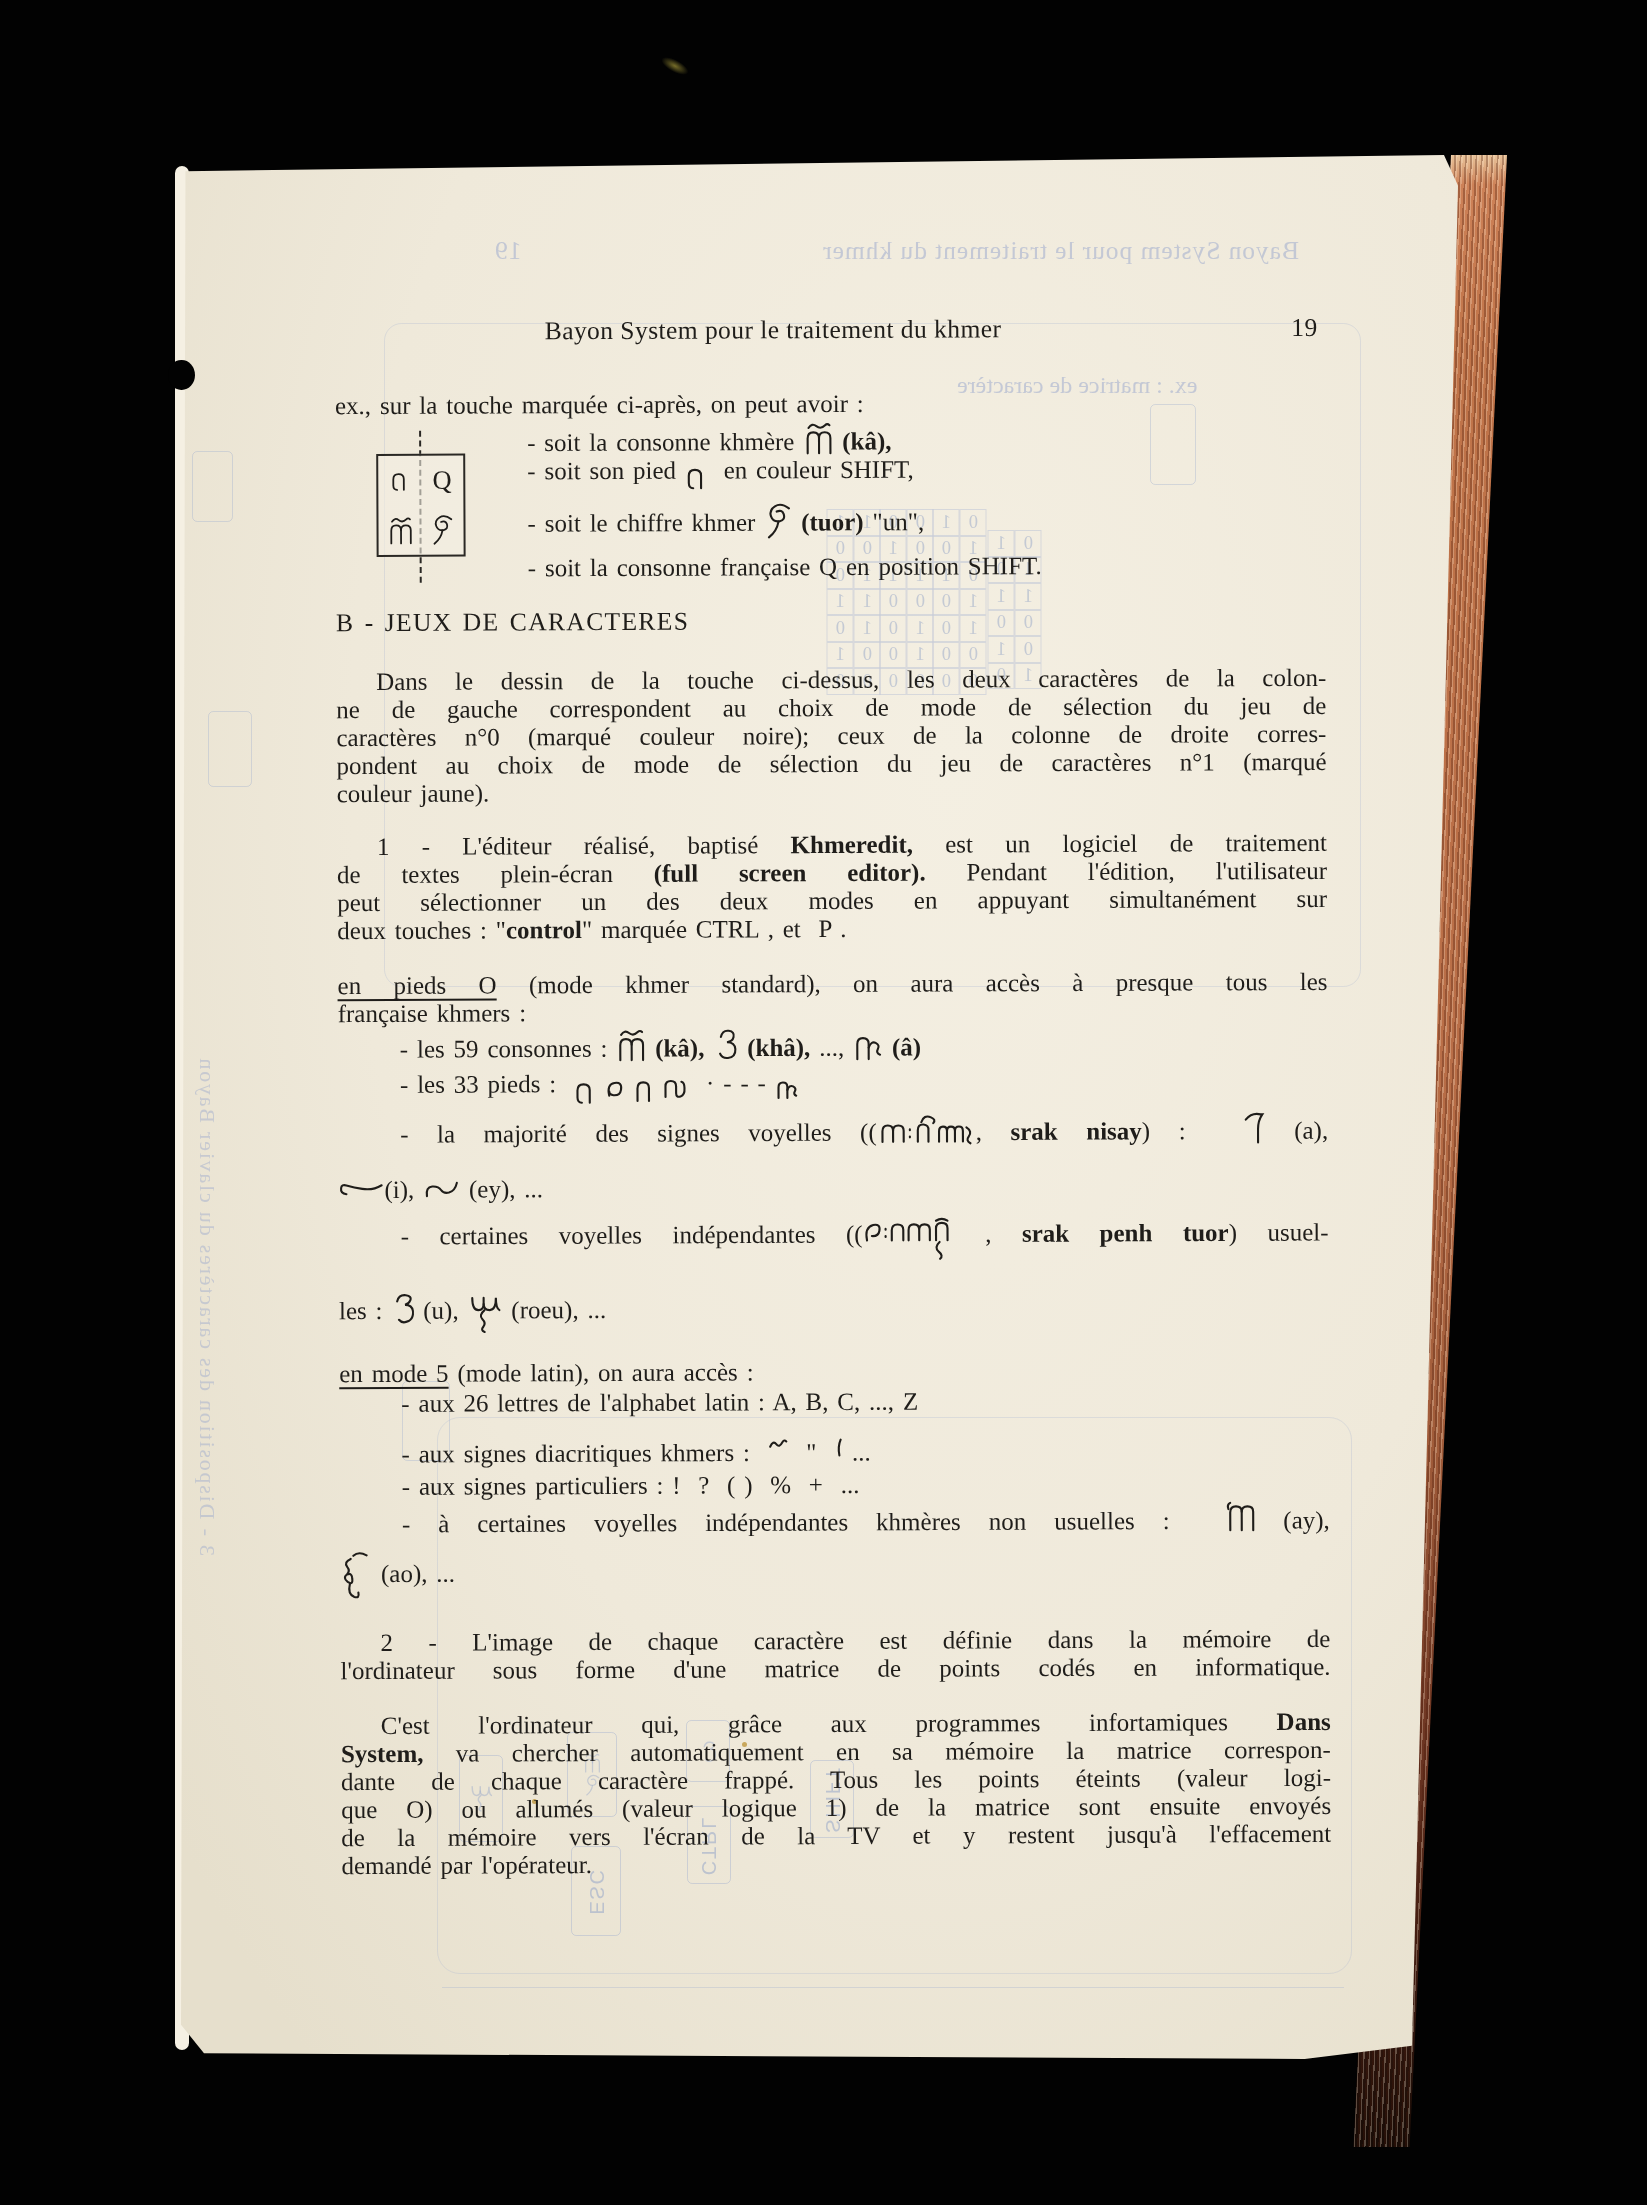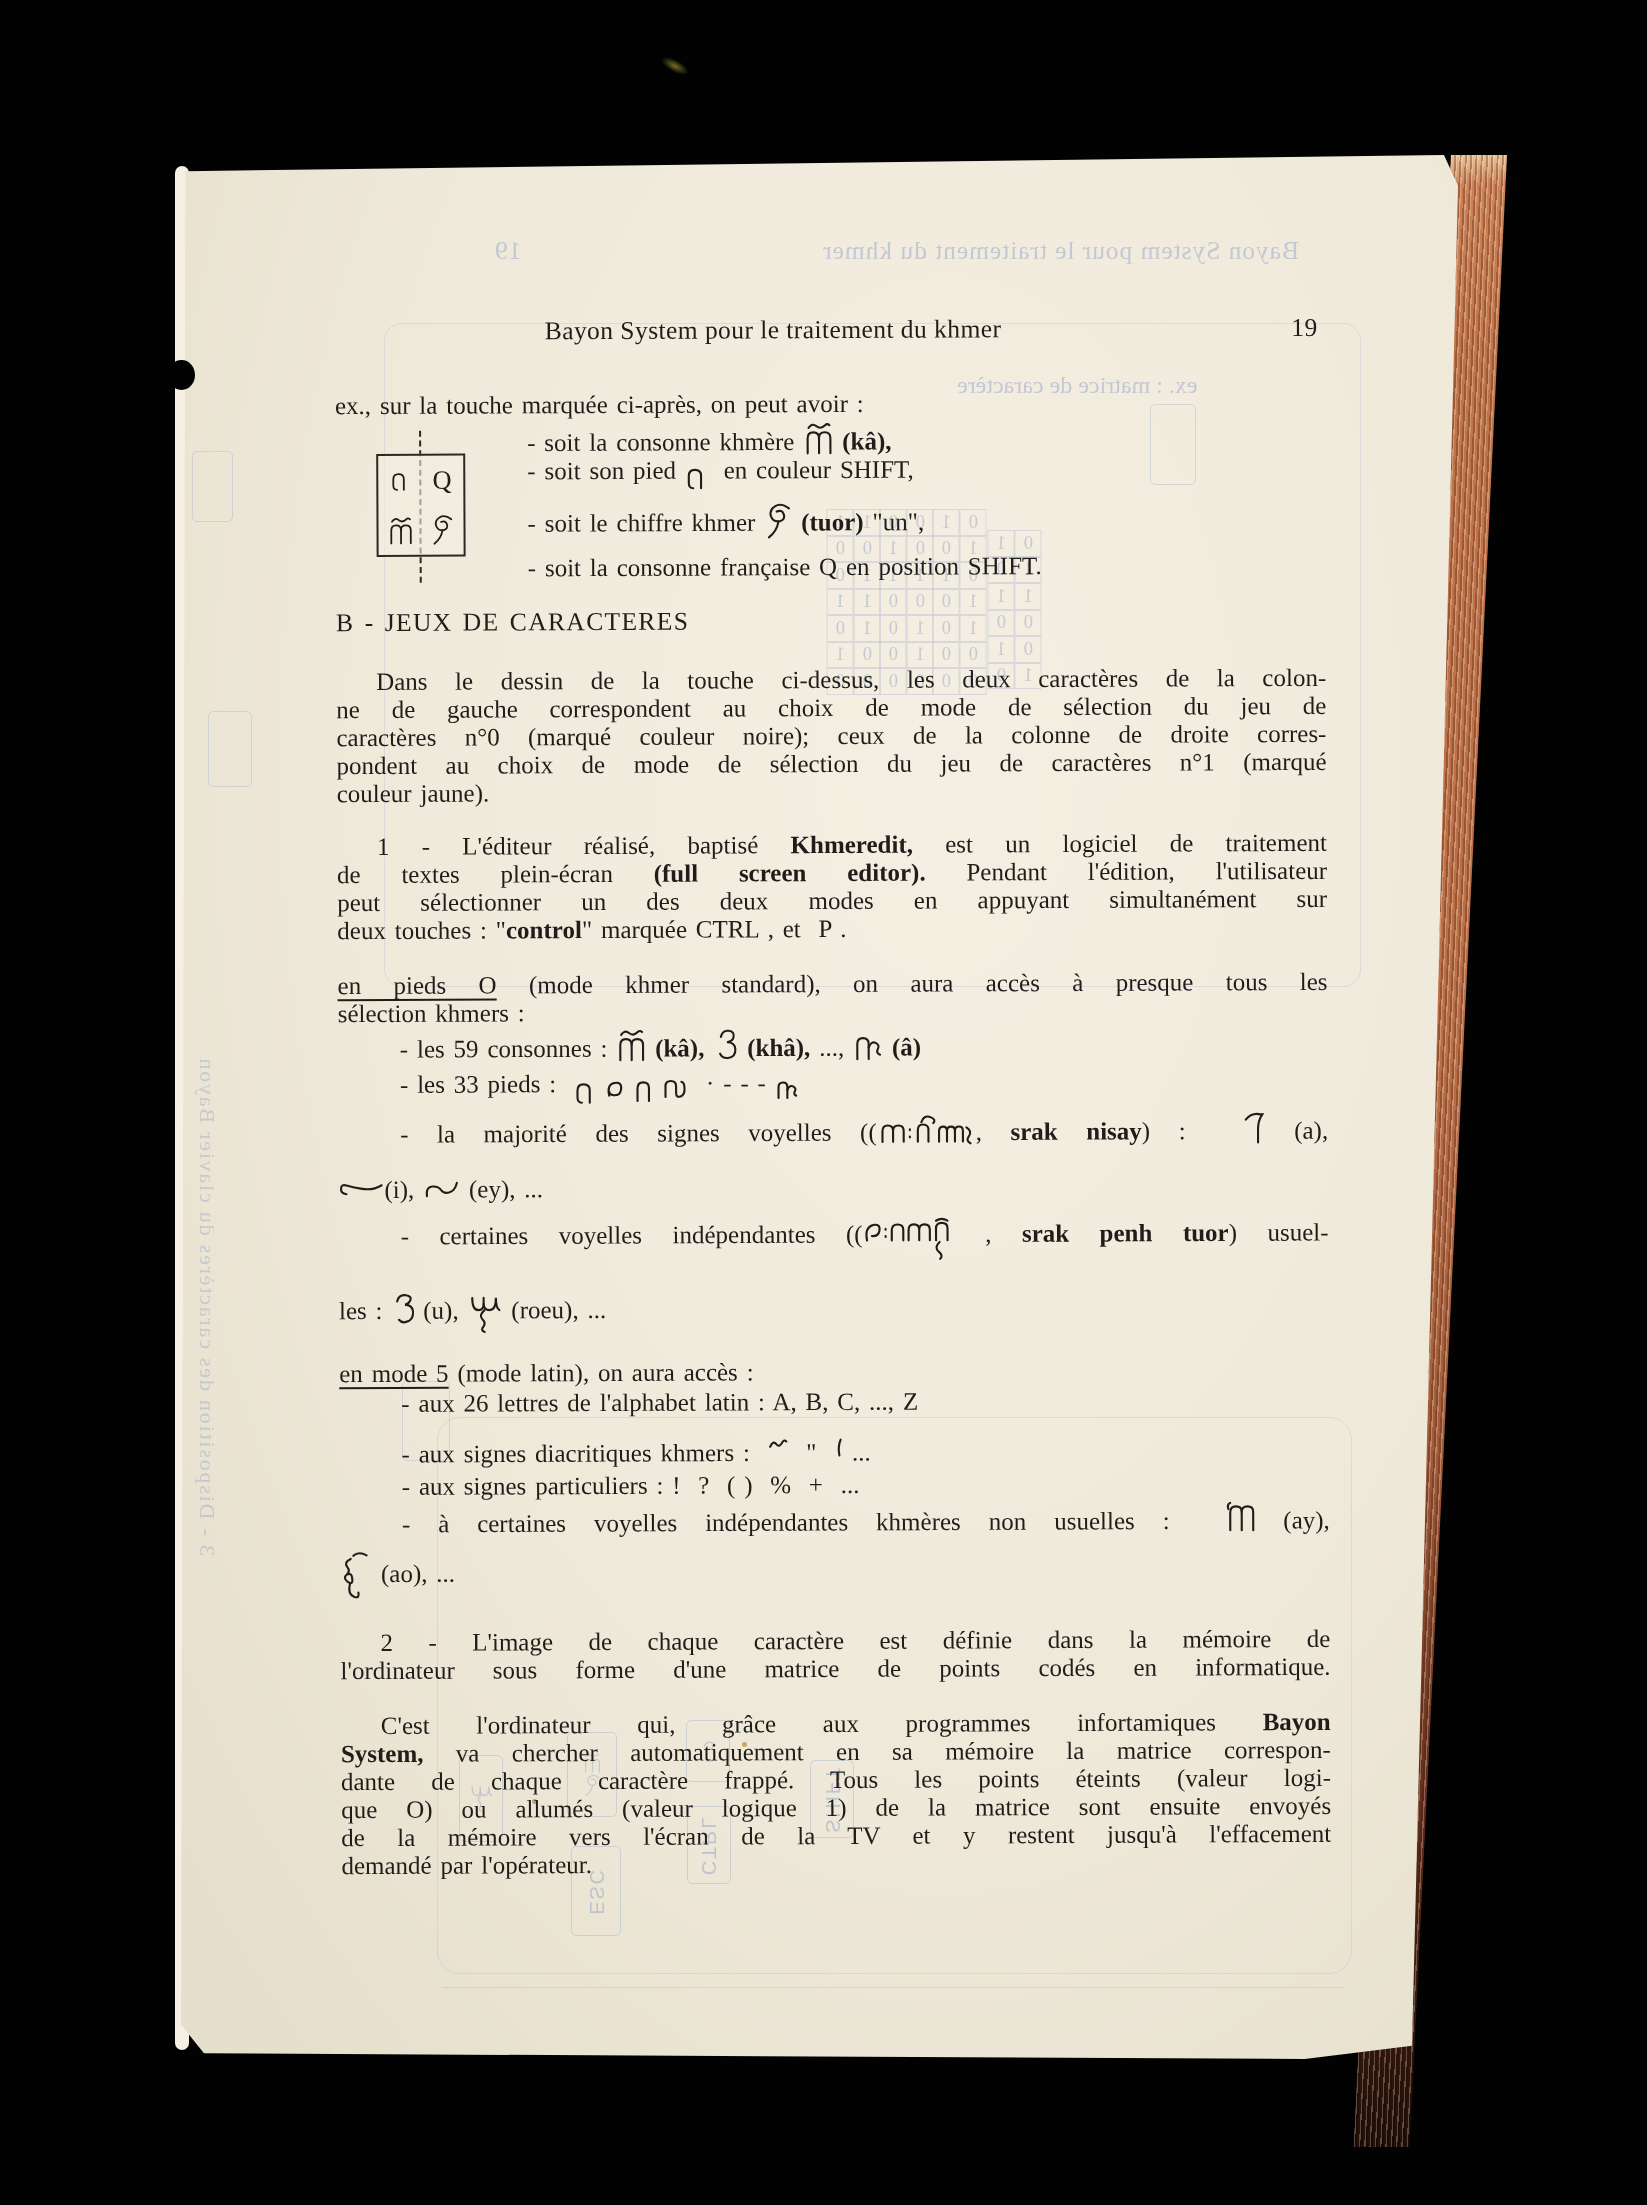--- a/index.html
+++ b/index.html
@@ -234,21 +234,21 @@
             <div class="line"><span>couleur jaune).</span></div>
           </div>
           <div class="para" style="margin-top: 25px;">
             <div class="line j" style="padding-left: 40px;"><span>1 - L'éditeur réalisé, baptisé </span><span class="b">Khmeredit,</span><span> est un logiciel de traitement</span></div>
             <div class="line j"><span>de textes plein-écran </span><span class="b">(full screen editor).</span><span> Pendant l'édition, l'utilisateur</span></div>
             <div class="line j"><span>peut sélectionner un des deux modes en appuyant simultanément sur</span></div>
             <div class="line"><span>deux touches : "</span><span class="b">control</span><span>" marquée CTRL , et  P .</span></div>
           </div>
           <div class="para" style="margin-top: 27px;">
             <div class="line j"><span class="u">en pieds O</span><span> (mode khmer standard), on aura accès à presque tous les</span></div>
-            <div class="line"><span>sélection khmers :</span></div>
+            <div class="line"><span>française khmers :</span></div>
             <div class="line" style="padding-left: 62px;"><span>- les 59 consonnes : </span><svg viewBox="0 0 34 40" width="30" height="35" class="kg" style="vertical-align: -5.3px;">
                 <path d="M5 38 V21 Q5 14 11.5 14 Q18 14 18 20.5 V38" fill="none" stroke="currentColor" stroke-width="2.4" stroke-linecap="round"></path>
                 <path d="M18 20.5 Q18 14 24.5 14 Q31 14 31 20.5 V38" fill="none" stroke="currentColor" stroke-width="2.4" stroke-linecap="round"></path>
                 <path d="M6 9 Q10 3 15 7 Q20 11 25 6 Q27.5 3.5 30 6" fill="none" stroke="currentColor" stroke-width="2.4" stroke-linecap="round"></path>
               </svg><span> </span><span class="b">(kâ),</span><span> </span><svg viewBox="0 0 28 40" width="25" height="35" class="kg" style="vertical-align: -5.3px;">
                 <path d="M9 12 Q11 4 18 5 Q25 6 23.5 12 Q22.5 17 16 18 Q25 18 25.5 26 Q26 35 17 36 Q10 36.5 8 31" fill="none" stroke="currentColor" stroke-width="2.4" stroke-linecap="round"></path>
               </svg><span> </span><span class="b">(khâ),</span><span> ..., </span><svg viewBox="0 0 34 40" width="30" height="35" class="kg" style="vertical-align: -5.3px;">
                 <path d="M5 38 V21 Q5 14 11.5 14 Q18 14 18 20.5 V38" fill="none" stroke="currentColor" stroke-width="2.4" stroke-linecap="round"></path>
                 <path d="M18 25 Q21 17 26 19.5 Q31 22 28.5 26.5 Q26 31 31 33" fill="none" stroke="currentColor" stroke-width="2.4" stroke-linecap="round"></path>
               </svg><span> </span><span class="b">(â)</span></div>
@@ -315,21 +315,21 @@
                 <path d="M30 6 Q21 1 15 6.5" fill="none" stroke="currentColor" stroke-width="2.4" stroke-linecap="round"></path>
                 <path d="M12 10 Q4 13.5 8 19 Q11.5 23.5 8 27 Q2.5 31.5 8.5 36 Q15 40.5 13.5 31 Q12.8 25.5 8 27.5" fill="none" stroke="currentColor" stroke-width="2.4" stroke-linecap="round"></path>
                 <path d="M11 38 Q8 50 16 53 Q22 55 20.5 48" fill="none" stroke="currentColor" stroke-width="2.4" stroke-linecap="round"></path>
               </svg><span> (ao), ...</span></div>
           </div>
           <div class="para" style="margin-top: 25.6px;">
             <div class="line j" style="padding-left: 40px;"><span>2 - L'image de chaque caractère est définie dans la mémoire de</span></div>
             <div class="line j"><span>l'ordinateur sous forme d'une matrice de points codés en informatique.</span></div>
           </div>
           <div class="para" style="margin-top: 27px;">
-            <div class="line j" style="padding-left: 40px;"><span>C'est l'ordinateur qui, grâce aux programmes infortamiques </span><span class="b">Bayon</span></div>
+            <div class="line j" style="padding-left: 40px;"><span>C'est l'ordinateur qui, grâce aux programmes infortamiques </span><span class="b">Dans</span></div>
             <div class="line j"><span class="b">System,</span><span> va chercher automatiquement en sa mémoire la matrice correspon-</span></div>
             <div class="line j"><span>dante de chaque caractère frappé. Tous les points éteints (valeur logi-</span></div>
             <div class="line j"><span>que O) ou allumés (valeur logique 1) de la matrice sont ensuite envoyés</span></div>
             <div class="line j"><span>de la mémoire vers l'écran de la TV et y restent jusqu'à l'effacement</span></div>
             <div class="line"><span>demandé par l'opérateur.</span></div>
           </div>
         </div>
     </div>
   </div>
   <div class="notch"></div>

